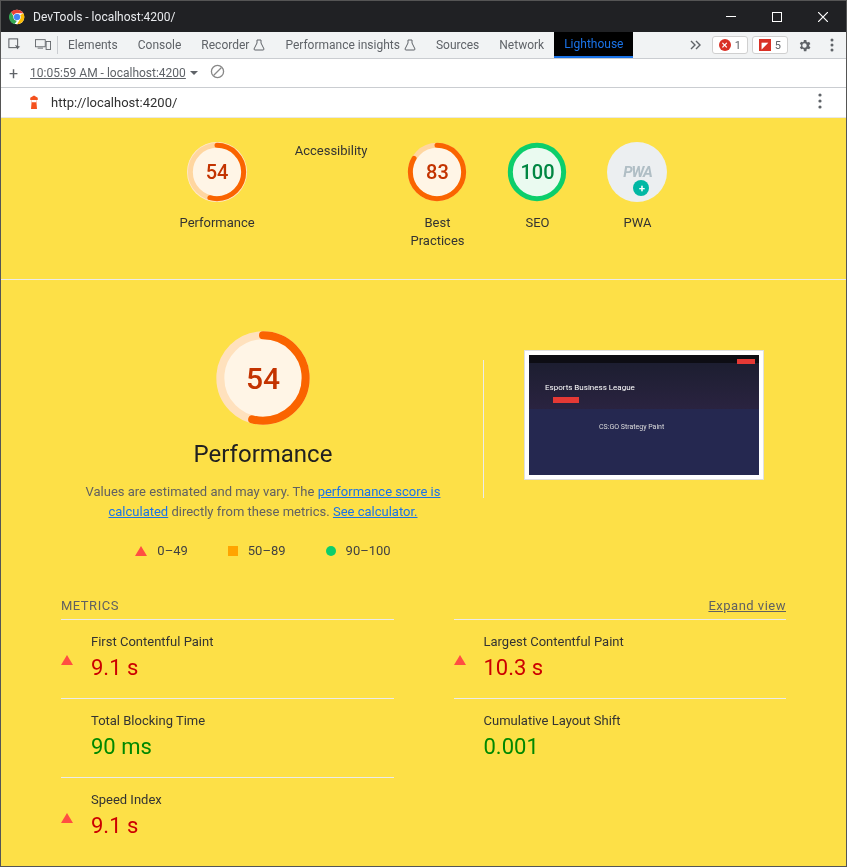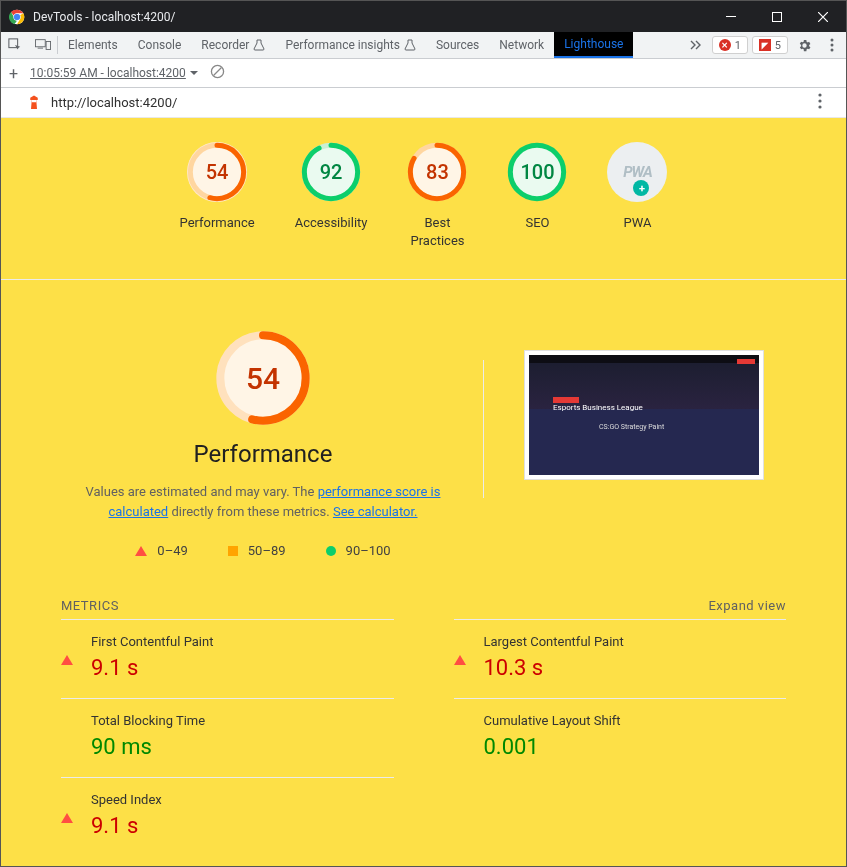--- a/index.html
+++ b/index.html
@@ -63,29 +63,29 @@
 .perf-desc a { color: #1a73e8; text-decoration: underline; }
 .legend { display: flex; justify-content: center; gap: 40px; margin-top: 22px; font-size: 13px; color: #424242; }
 .legend span { display: flex; align-items: center; gap: 10px; }
 .tri-red { width: 0; height: 0; border-left: 6px solid transparent; border-right: 6px solid transparent; border-bottom: 10px solid #ff4e42; }
 .sq-org { width: 10px; height: 10px; background: #ffa400; }
 .cir-grn { width: 10px; height: 10px; border-radius: 50%; background: #0cce6b; }
 .preview { width: 240px; height: 130px; border: 1px solid #e0e0e0; padding: 4px; background: #fff; margin-top: 20px; }
 .preview-inner { width: 100%; height: 100%; background: linear-gradient(180deg,#1a1d2e 0%,#2a2340 45%,#252850 45%,#252850 100%); position: relative; overflow: hidden; }
 .preview-inner .topbar { position:absolute; top:0; left:0; right:0; height:8px; background:#0d0d14; }
 .preview-inner .redbtn { position:absolute; top:4px; right:4px; width:18px; height:5px; background:#e53935; }
-.preview-inner .hero { position:absolute; top:28px; left:24px; color:#fff; font-size:8px;margin-top:20px; }
+.preview-inner .hero { position:absolute; top:28px; left:16px; color:#fff; font-size:8px; }
 .preview-inner .sub { position:absolute; top:68px; left:70px; color:#ddd; font-size:7px; }
 .preview-inner .herobtn { position:absolute; top:42px; left:24px; width:26px; height:6px; background:#e53935; }
 
 
 .metrics { padding: 10px 60px 40px; }
 .metrics-head { display: flex; justify-content: space-between; color: #616161; font-size: 13px; letter-spacing: .5px; margin-bottom: 6px; }
 .metrics-head .title { font-weight: 400; }
-.metrics-head .expand { color: #616161; cursor: pointer; }
+.metrics-head .expand { color: #616161; cursor: pointer; text-decoration: underline; }
 .mgrid { display: grid; grid-template-columns: 1fr 1fr; gap: 0 60px; }
 .metric { border-top: 1px solid #ebebeb; padding: 14px 0 18px; display: flex; gap: 16px; }
 .metric .mk { width: 14px; padding-top: 2px; }
 .metric .mname { font-size: 13px; color: #333; margin-bottom: 6px; }
 .metric .mval { font-size: 22px; font-weight: 400; }
 .metric .mval.red { color: #c00; }
 .metric .mval.green { color: #008800; }
 </style>
 </head>
 <body>
@@ -225,27 +225,20 @@
       <div class="gwrap orange-bg" style="border-radius:50%">
         <svg viewBox="0 0 36 36">
             <circle cx="18" cy="18" r="16" stroke="#ffd6a0" stroke-width="3" fill="#fff5e6"></circle>
             <circle cx="18" cy="18" r="16" stroke="#fa6400" stroke-width="3" fill="none" stroke-dasharray="100.5" stroke-dashoffset="46.2" stroke-linecap="round"></circle>
           </svg>
         <div class="num orange">54</div>
       </div>
       <div class="label">Performance</div>
     </div>
     <div class="gauge">
-      <div class="gwrap">
-        <svg viewBox="0 0 36 36">
-            <circle cx="18" cy="18" r="16" stroke="#c8f0d5" stroke-width="3" fill="#eafaf0"></circle>
-            <circle cx="18" cy="18" r="16" stroke="#0cce6b" stroke-width="3" fill="none" stroke-dasharray="100.5" stroke-dashoffset="8" stroke-linecap="round"></circle>
-          </svg>
-        <div class="num green">92</div>
-      </div>
       <div class="label">Accessibility</div>
     </div>
     <div class="gauge">
       <div class="gwrap">
         <svg viewBox="0 0 36 36">
             <circle cx="18" cy="18" r="16" stroke="#ffd6a0" stroke-width="3" fill="#fff5e6"></circle>
             <circle cx="18" cy="18" r="16" stroke="#fa6400" stroke-width="3" fill="none" stroke-dasharray="100.5" stroke-dashoffset="17" stroke-linecap="round"></circle>
           </svg>
         <div class="num orange">83</div>
       </div>

